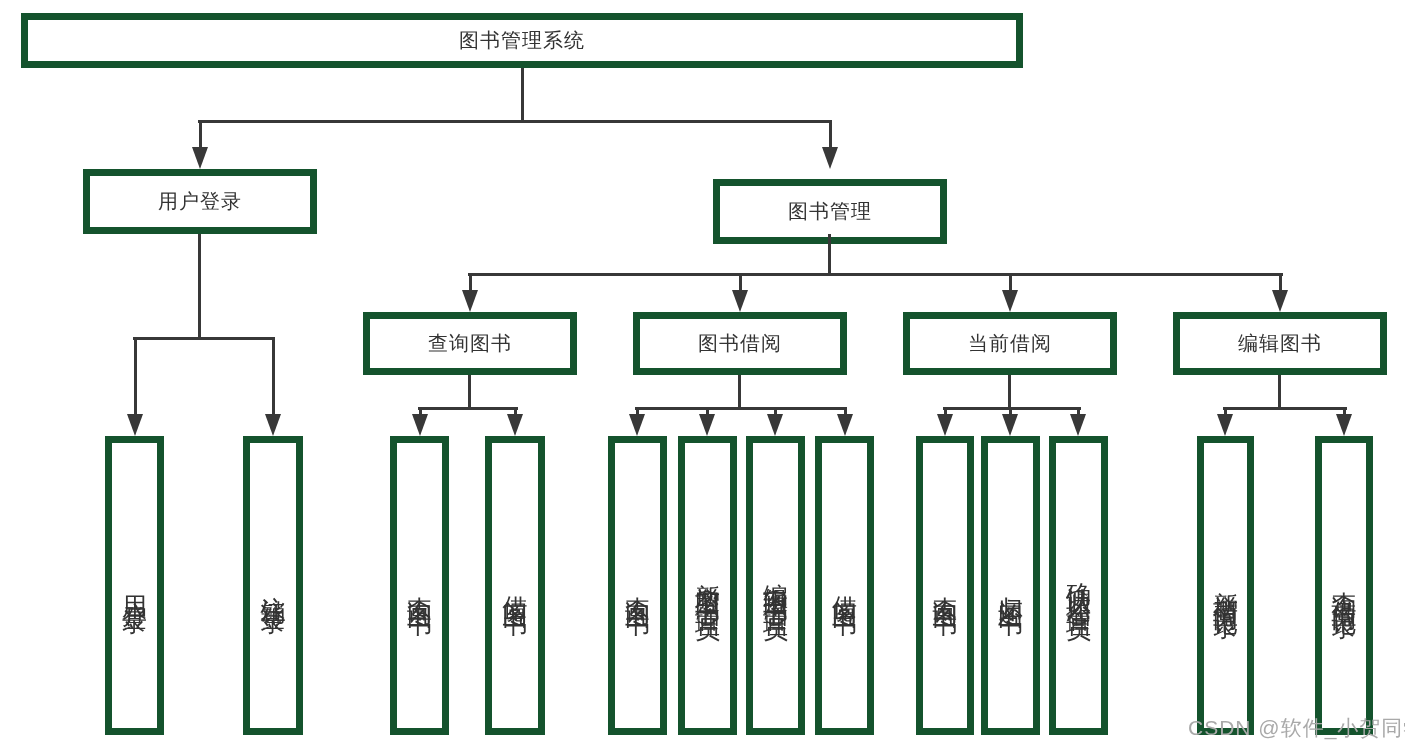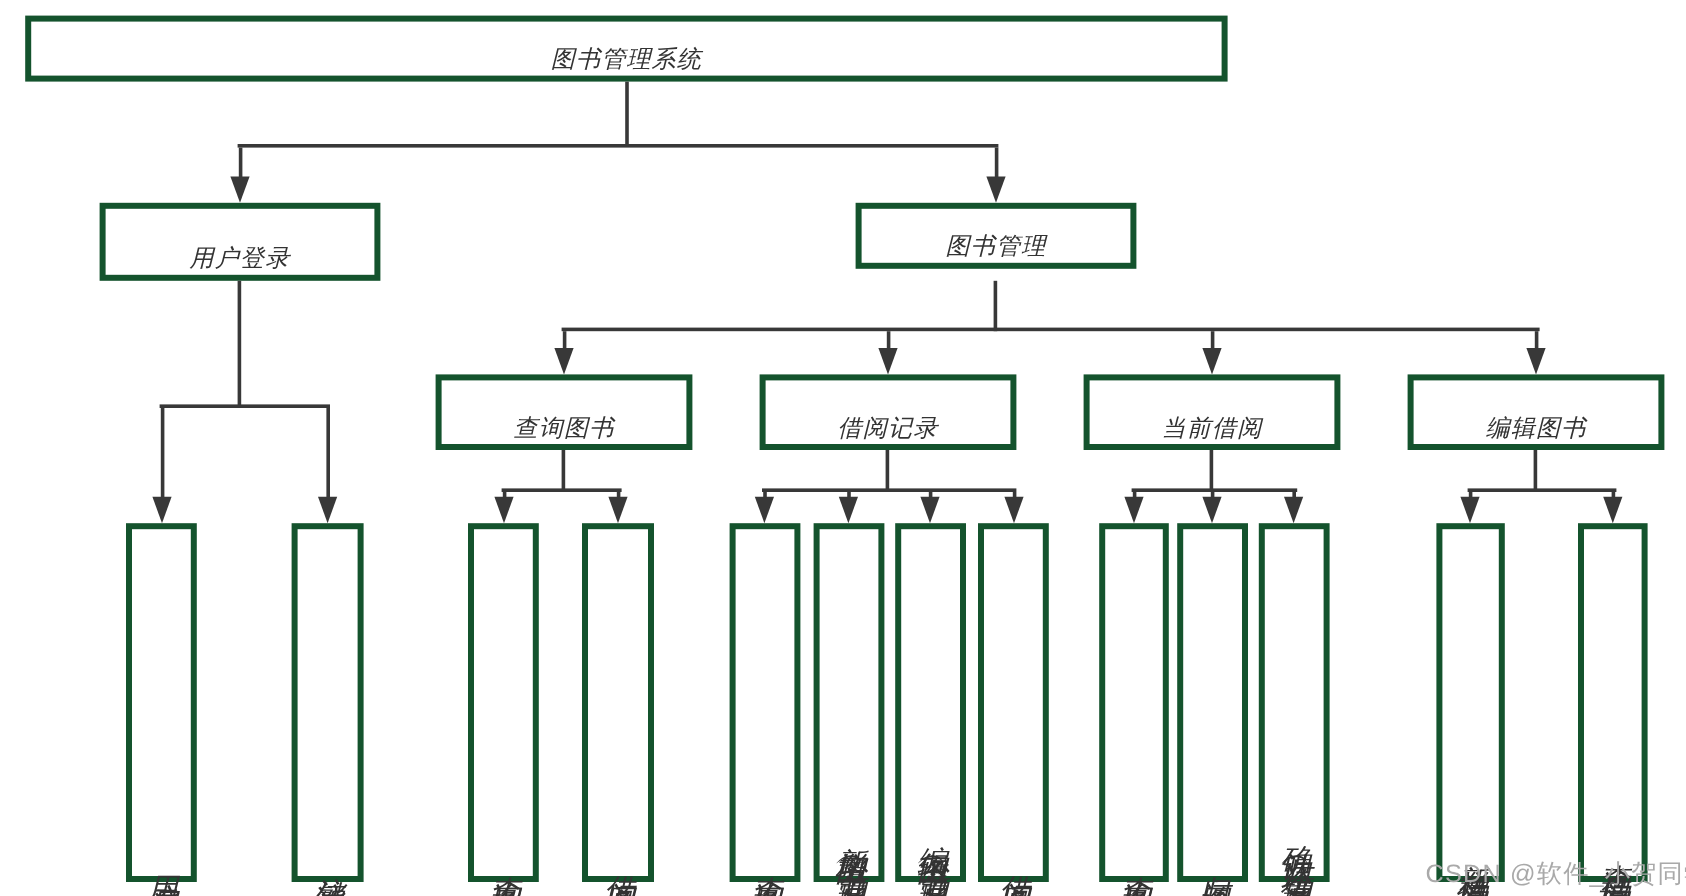--- a/index.html
+++ b/index.html
@@ -2,23 +2,23 @@
 <html><head>
 <meta charset="utf-8">
 <style>
   html,body { margin:0; padding:0; background:#fff; }
   .canvas {
     position:relative; width:1405px; height:747px; background:#ffffff;
     font-family:"Liberation Sans", sans-serif; color:#333333; overflow:hidden;
   }
   .node {
     position:absolute; box-sizing:border-box;
-    border:5px solid #14532d; background:#ffffff;
-    display:flex; align-items:flex-end; justify-content:center;
-    font-size:20px; color:#333333; letter-spacing:1px;font-style:italic;
+    border:7px solid #14532d; background:#ffffff;
+    display:flex; align-items:center; justify-content:center;
+    font-size:20px; color:#333333; letter-spacing:1px;
   }
   .vnode { font-size:25px; }
   .vnode span {
     writing-mode:vertical-rl; text-orientation:mixed;
     letter-spacing:5px; line-height:1;
   }
   .vline { position:absolute; width:3px; background:#383838; }
   .hline { position:absolute; height:3px; background:#383838; }
   .arrow { position:absolute; width:16px; }
   .arrow::before {
@@ -45,41 +45,41 @@
   </div>
 
   <div class="vline" style="left:521px; top:68px; height:52px;"></div>
   <div class="hline" style="left:198px; top:120px; width:634px;"></div>
   <div class="arrow" style="left:192px; top:123px; height:46px;"></div>
   <div class="arrow" style="left:822px; top:123px; height:46px;"></div>
 
   <div class="node" style="left:83px; top:169px; width:234px; height:65px;">
     <span>用户登录</span>
   </div>
-  <div class="node" style="left:713px; top:169px; width:234px; height:55px;">
+  <div class="node" style="left:713px; top:179px; width:234px; height:65px;">
     <span>图书管理</span>
   </div>
 
   <div class="vline" style="left:198px; top:234px; height:106px;"></div>
   <div class="hline" style="left:133px; top:337px; width:142px;"></div>
   <div class="arrow" style="left:127px; top:340px; height:96px;"></div>
   <div class="arrow" style="left:265px; top:340px; height:96px;"></div>
 
   <div class="vline" style="left:828px; top:234px; height:42px;"></div>
   <div class="hline" style="left:468px; top:273px; width:815px;"></div>
   <div class="arrow" style="left:462px; top:276px; height:36px;"></div>
   <div class="arrow" style="left:732px; top:276px; height:36px;"></div>
   <div class="arrow" style="left:1002px; top:276px; height:36px;"></div>
   <div class="arrow" style="left:1272px; top:276px; height:36px;"></div>
 
   <div class="node" style="left:363px; top:312px; width:214px; height:63px;">
     <span>查询图书</span>
   </div>
   <div class="node" style="left:633px; top:312px; width:214px; height:63px;">
-    <span>借阅记录</span>
+    <span>图书借阅</span>
   </div>
   <div class="node" style="left:903px; top:312px; width:214px; height:63px;">
     <span>当前借阅</span>
   </div>
   <div class="node" style="left:1173px; top:312px; width:214px; height:63px;">
     <span>编辑图书</span>
   </div>
 
   <div class="vline" style="left:468px; top:375px; height:35px;"></div>
   <div class="hline" style="left:418px; top:407px; width:100px;"></div>

